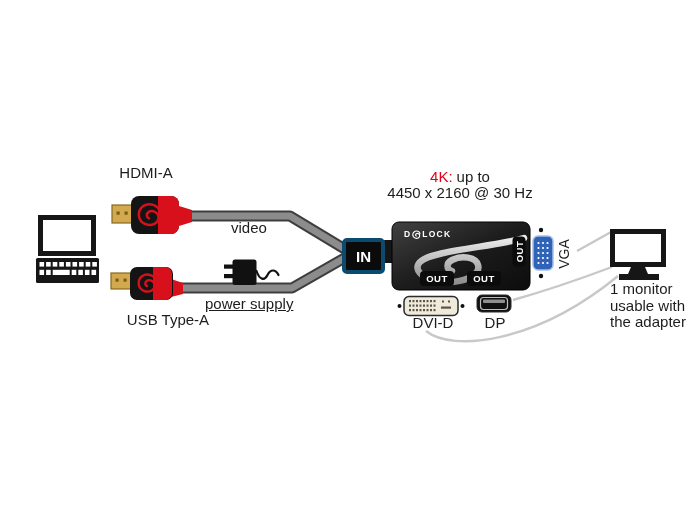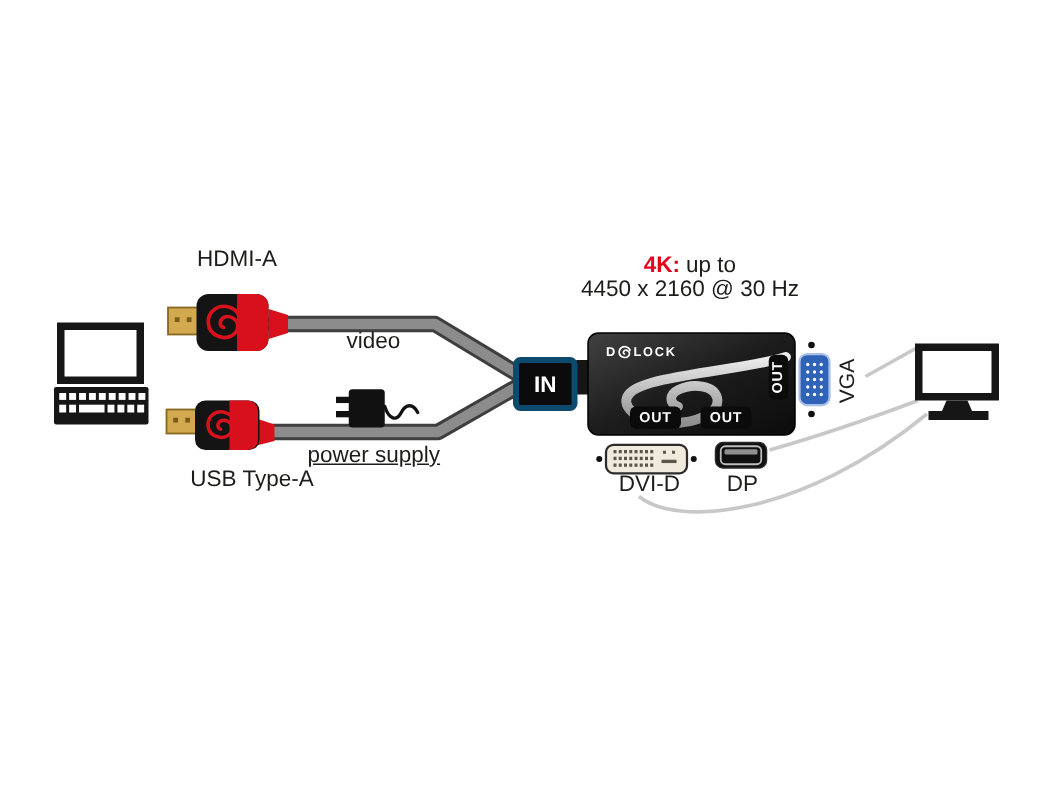--- a/index.html
+++ b/index.html
@@ -14,21 +14,21 @@
   }
   html,body{margin:0;padding:0;background:#fff;}
   #stage{
     position:relative;width:700px;height:530px;background:#ffffff;overflow:hidden;
     font-family:"Liberation Sans", sans-serif;color:var(--ink);
   }
   #vector-layer{position:absolute;left:0;top:0;width:700px;height:530px;}
   .lbl{position:absolute;font-size:15px;line-height:16px;color:var(--ink);white-space:nowrap;}
   .center{text-align:center;}
   .spec{position:absolute;left:378px;top:169px;width:164px;text-align:center;font-size:15px;line-height:16px;}
-  .spec .hl{color:var(--red);font-weight:bold;}
+  .spec .hl{color:var(--red);font-weight:normal;}
   .spec .tail{margin-left:4px;}
   .badge{
     position:absolute;background:#0b0b0b;color:#fff;font-weight:bold;
     display:flex;align-items:center;justify-content:center;border-radius:5px;
   }
   .badge.in{left:342px;top:238px;width:35px;height:28px;font-size:15px;border:4px solid #0c4a6e;}
   .badge.out{width:34px;height:15px;font-size:9.5px;letter-spacing:.5px;border-radius:4px;}
   .badge.out1{left:420px;top:271px;}
   .badge.out2{left:467px;top:271px;}
   .badge.out3{left:504px;top:245px;width:30px;height:13px;transform:rotate(-90deg);}
@@ -195,21 +195,21 @@
       <rect x="483" y="299.5" width="22" height="3.5" rx="1" fill="#8f8f8f"></rect>
     </g>
 
     <g>
       <rect x="612.5" y="231.5" width="51" height="33" fill="#ffffff" stroke="#161616" stroke-width="5"></rect>
       <path d="M 631 267 L 645 267 L 648 274 L 628 274 Z" fill="#161616"></path>
       <rect x="619" y="274" width="40" height="6" fill="#161616"></rect>
     </g>
   </svg>
 
-  <div class="lbl center" style="left:118px;top:165px;width:56px;margin-left:12px;">HDMI-A</div>
+  <div class="lbl center" style="left:118px;top:165px;width:56px;">HDMI-A</div>
 
   <div class="lbl" style="left:231px;top:220px;">video</div>
 
   <div class="lbl center" style="left:122px;top:312px;width:92px;">USB Type-A</div>
 
   <div class="lbl" style="left:205px;top:296px;text-decoration:underline;">power supply</div>
 
   <div class="spec">
     <span class="hl">4K:</span><span class="tail">up to</span><br>
     <span>4450 x 2160 @ 30 Hz</span>
@@ -227,14 +227,19 @@
   <div class="badge out out1">OUT</div>
   <div class="badge out out2">OUT</div>
   <div class="badge out out3">OUT</div>
 
   <div class="lbl vga-label">VGA</div>
 
   <div class="lbl center" style="left:408px;top:315px;width:50px;">DVI-D</div>
 
   <div class="lbl center" style="left:481px;top:315px;width:28px;">DP</div>
 
+  <div class="note">
+    <div>1 monitor</div>
+    <div>usable with</div>
+    <div>the adapter</div>
+  </div>
 
 </div>
 
 </body></html>

